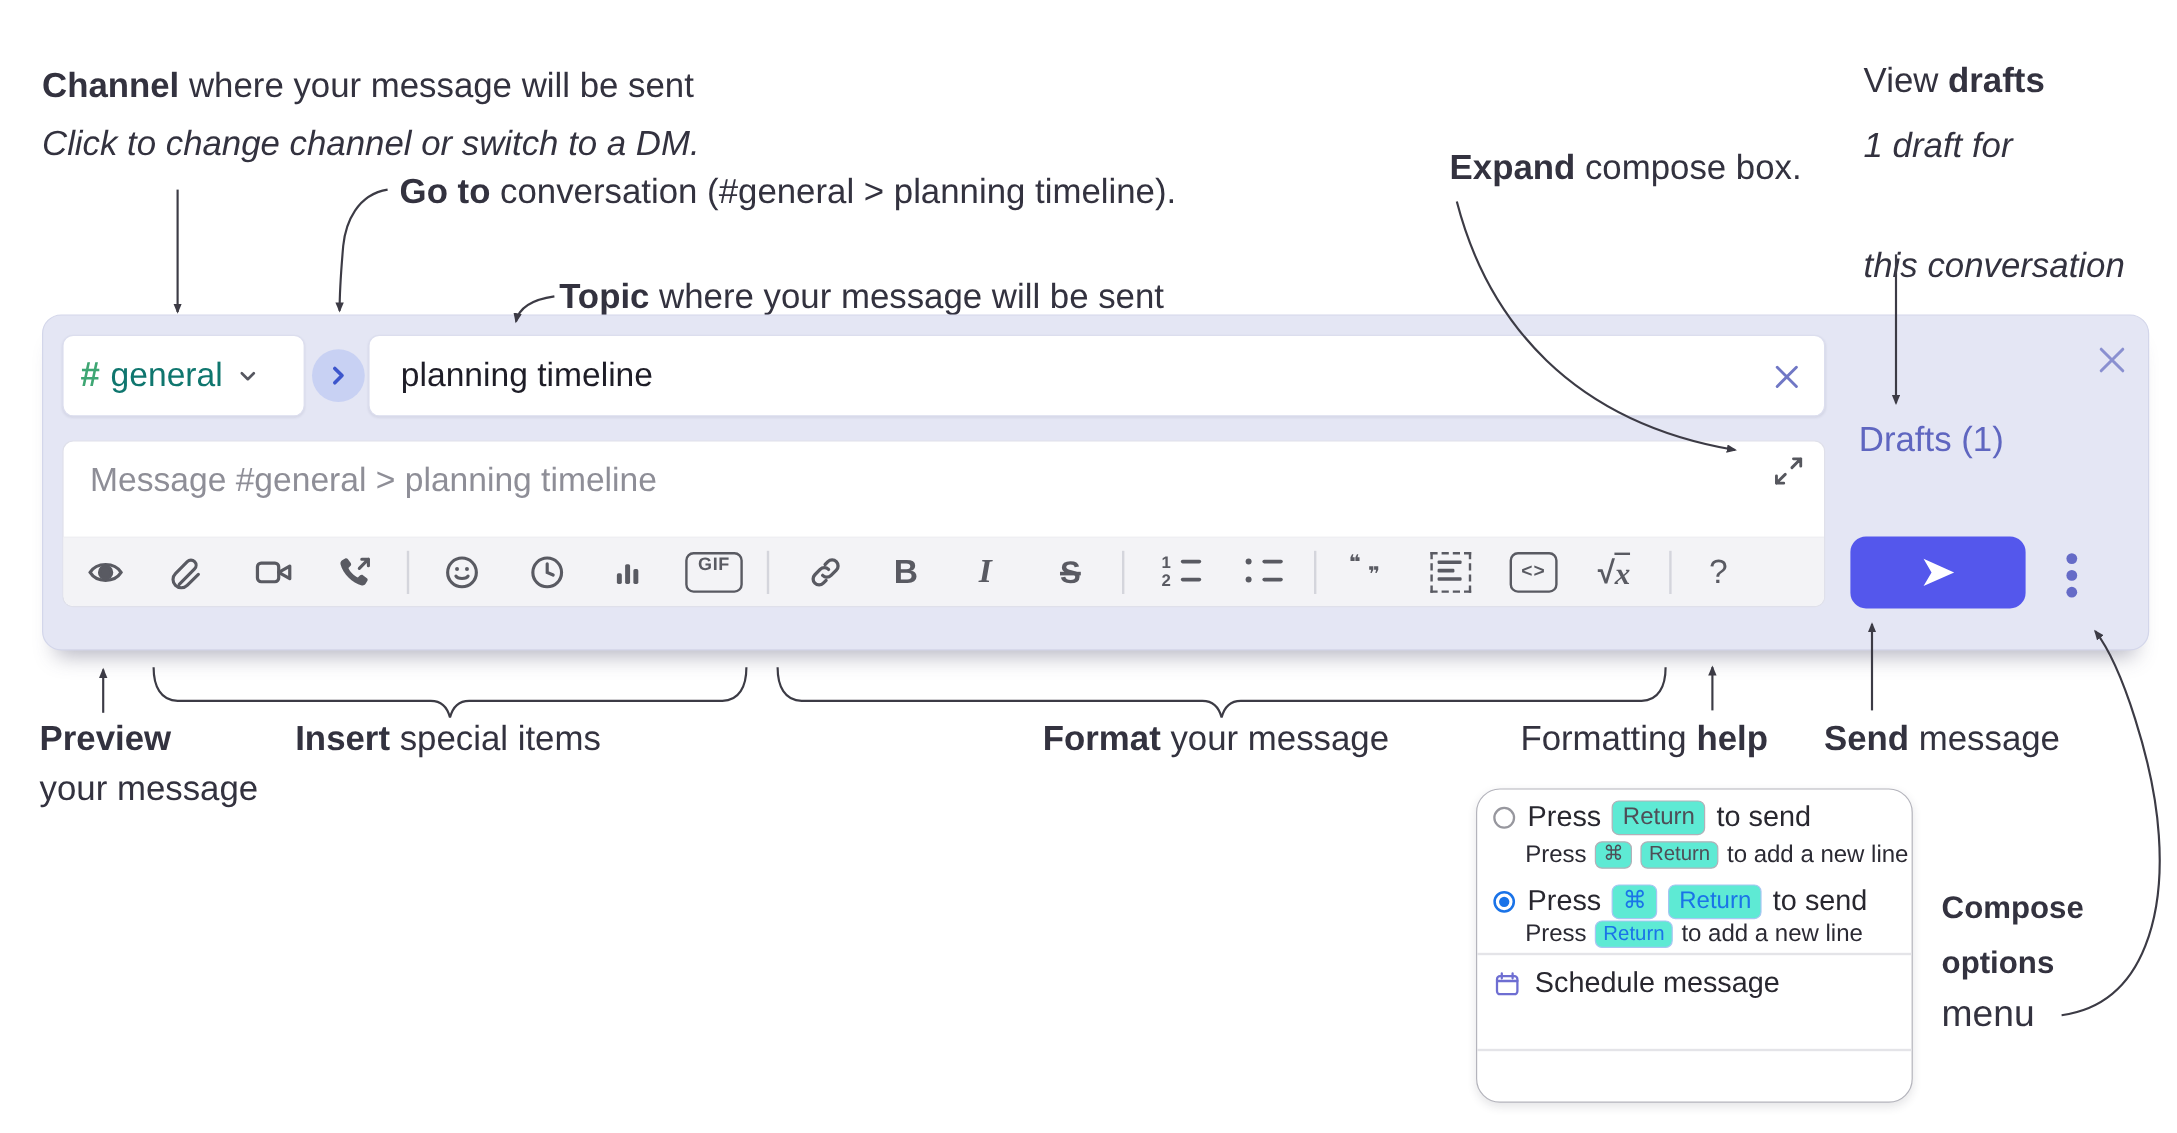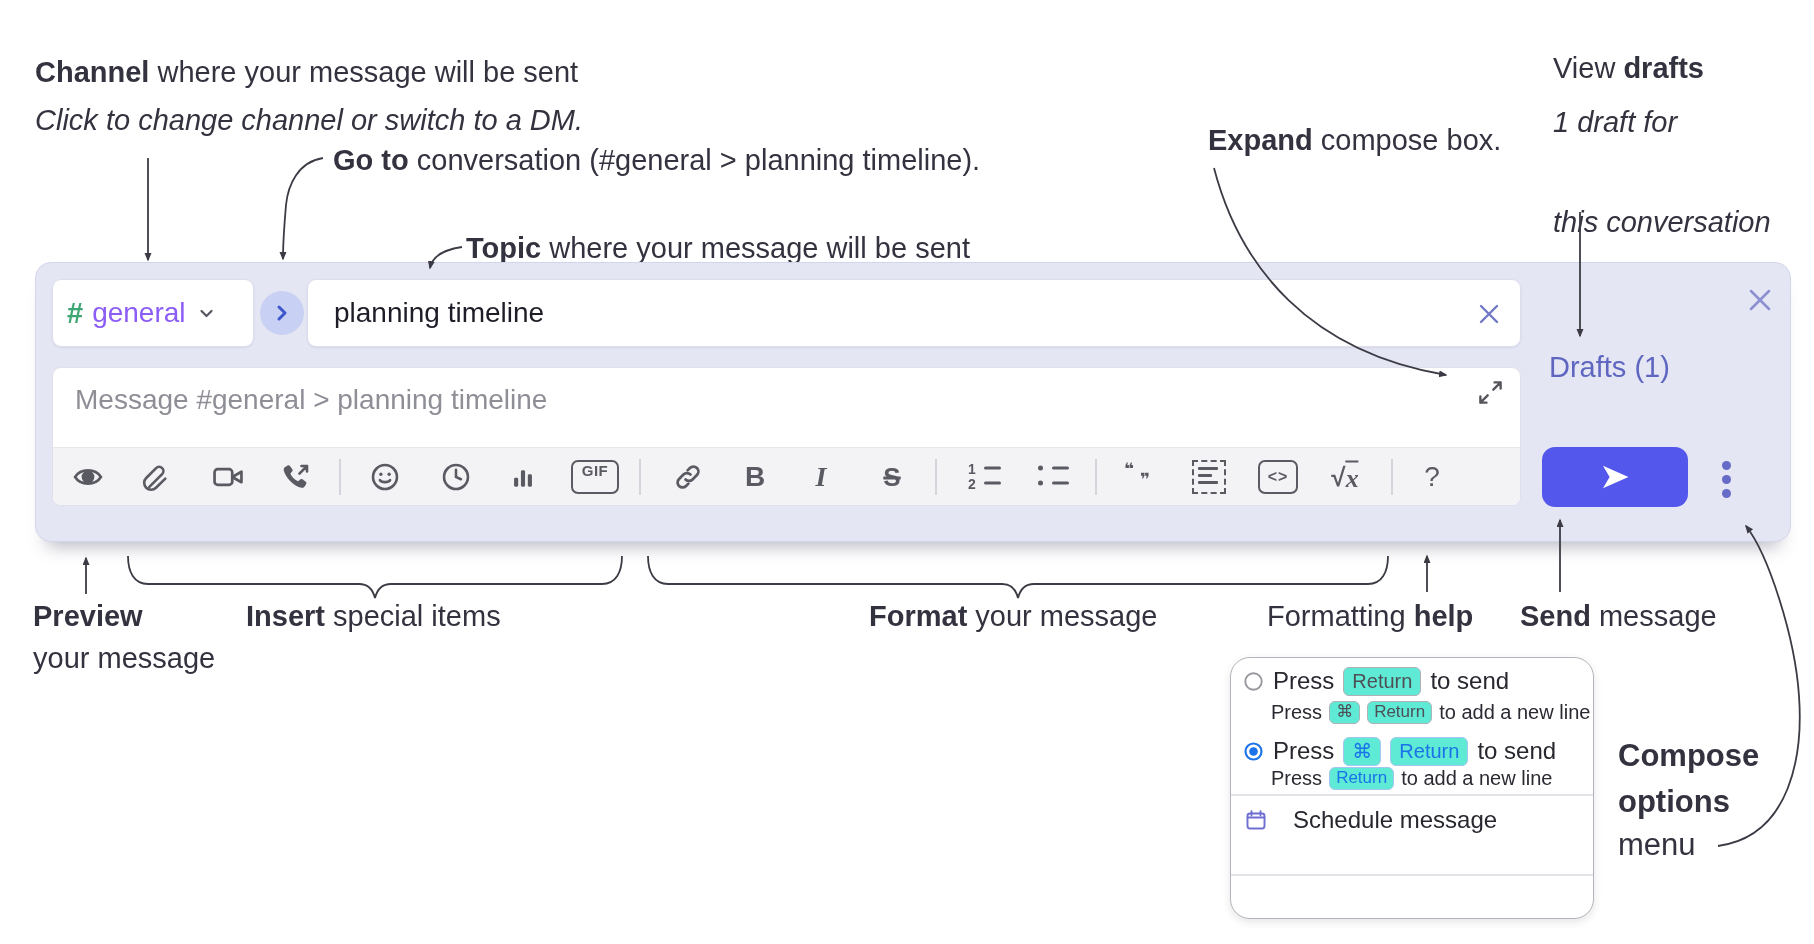--- a/index.html
+++ b/index.html
@@ -1,26 +1,26 @@
 <!DOCTYPE html>
 <html><head>
 <meta charset="utf-8">
 <style>
   html,body{margin:0;padding:0;background:#fff;}
   body{width:1814px;height:944px;position:relative;font-family:"Liberation Sans",sans-serif;overflow:hidden;}
   
   .ann{position:absolute;color:#33323f;font-size:29px;line-height:36px;white-space:nowrap;}
   .ann b{font-weight:700;text-align:center;}
   .ann.it{font-style:italic;}
-  .bigann{font-size:31px;line-height:46px;font-weight:700;}
+  .bigann{font-size:26px;line-height:46px;font-weight:700;}
   
   .compose{position:absolute;left:35px;top:262px;width:1754px;height:278px;background:#e4e6f4;border:1px solid #d3d6ea;border-radius:16px;box-shadow:0 16px 18px -12px rgba(70,70,100,.40);}
   .chanBtn{position:absolute;left:16px;top:16px;width:202px;height:68px;background:#fff;border:1px solid #dcdeee;border-radius:9px;display:flex;align-items:center;padding:0 14px;box-sizing:border-box;gap:9px;cursor:pointer;box-shadow:0 1px 2px rgba(40,40,80,.08);}
   .hash{color:#3ea673;font-size:29px;font-weight:700;}
-  .chanName{color:#8b5cf6;font-size:28px;}
+  .chanName{color:#0f766e;font-size:28px;}
   .circleBtn{position:absolute;left:224px;top:28px;width:44px;height:44px;border-radius:50%;background:#c8d1f3;display:flex;align-items:center;justify-content:center;cursor:pointer;}
   .topicWrap{position:absolute;left:271px;top:16px;width:1214px;height:68px;background:#fff;border:1px solid #dcdeee;border-radius:9px;box-sizing:border-box;box-shadow:0 1px 2px rgba(40,40,80,.08);}
   .topicInput{position:absolute;inset:0;border:none;outline:none;background:transparent;font-family:"Liberation Sans",sans-serif;font-size:28px;color:#1e1d27;padding:0 70px 0 26px;border-radius:9px;}
   .topicClear{position:absolute;right:14px;top:17px;width:34px;height:34px;display:flex;align-items:center;justify-content:center;cursor:pointer;}
   .closeBtn{position:absolute;left:1707px;top:20px;width:34px;height:34px;display:flex;align-items:center;justify-content:center;cursor:pointer;}
   .msgBox{position:absolute;left:16px;top:104px;width:1469px;height:139px;background:#fff;border:1px solid #dfe0ea;border-radius:9px;box-sizing:border-box;}
   .msgInput{position:absolute;left:4px;top:4px;right:60px;height:66px;border:none;outline:none;resize:none;background:transparent;font-family:"Liberation Sans",sans-serif;font-size:28px;color:#1e1d27;padding:12px 0 0 18px;}
   .msgInput::placeholder{color:#8e8e97;opacity:1;}
   .expandBtn{position:absolute;right:14px;top:8px;width:32px;height:32px;display:flex;align-items:center;justify-content:center;cursor:pointer;}
   .tbar{position:absolute;left:0;right:0;bottom:0;height:57px;background:#f3f3f6;border-top:1px solid #e7e7ec;border-radius:0 0 8px 8px;}
@@ -48,21 +48,21 @@
   .dotsBtn i{width:9px;height:9px;border-radius:50%;background:#656bc7;}
   
   .menu{position:absolute;left:1230px;top:657px;width:362px;height:260px;background:#fff;border:1.5px solid #b4b4bc;border-radius:20px;box-shadow:0 3px 8px rgba(40,40,60,.12);}
   .mrow{position:absolute;display:flex;align-items:center;white-space:nowrap;cursor:pointer;color:#28272f;}
   .mmain{font-size:24px;gap:9px;}
   .msub{font-size:20px;gap:7px;color:#2b2a33;}
   .kc{display:inline-block;border:1.4px solid #b1b1b8;border-radius:6px;background:#5eead4;color:#4e4e57;padding:1px 8px 2px;font-size:20px;line-height:24px;}
   .kcs{padding:0 6px 1px;font-size:17px;line-height:20px;}
   .kcb{border-color:#a6c6f2;color:#1a73e8;}
   .mdiv{position:absolute;left:0;right:0;height:1.5px;background:#e4e4e8;}
-  .mitem{font-size:24px;gap:26px;left:14px;}
+  .mitem{font-size:24px;gap:12px;left:14px;}
   
   #overlay{position:absolute;left:0;top:0;pointer-events:none;z-index:40;}
 </style>
 </head>
 <body>
 
 <div class="ann" style="left:35px;top:54px;">
   <b>Channel</b><span> where your message will be sent</span>
 </div>
 <div class="ann it" style="left:35px;top:102px;">Click to change channel or switch to a DM.</div>

